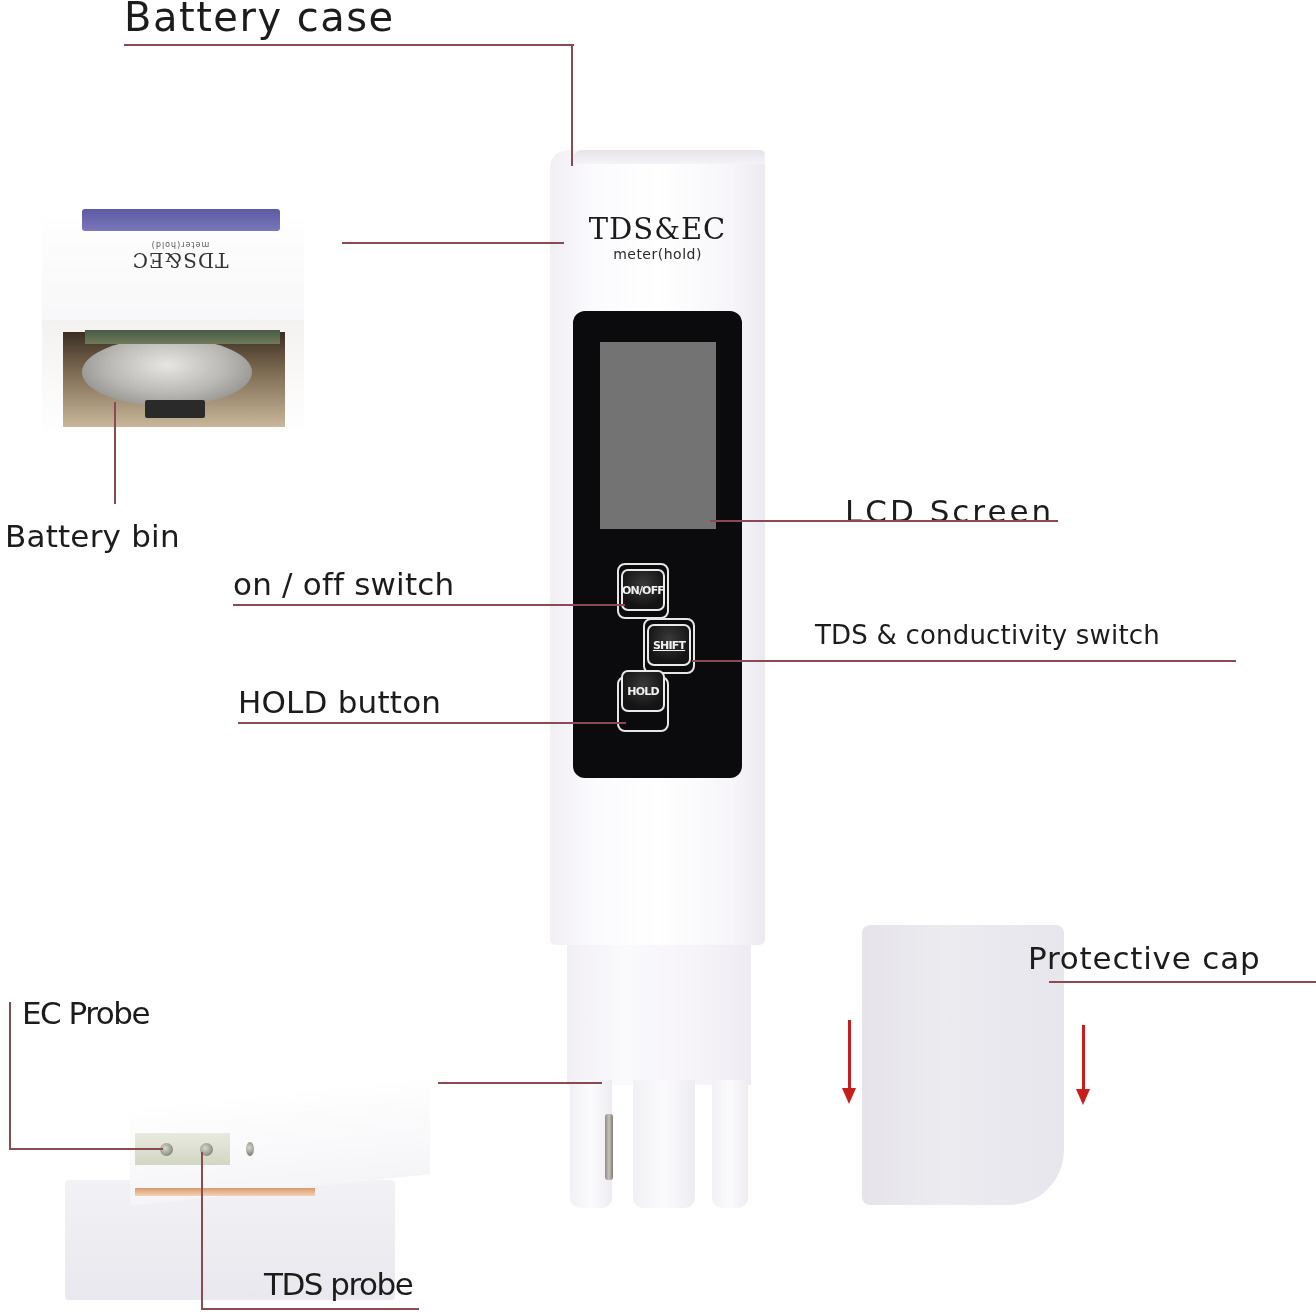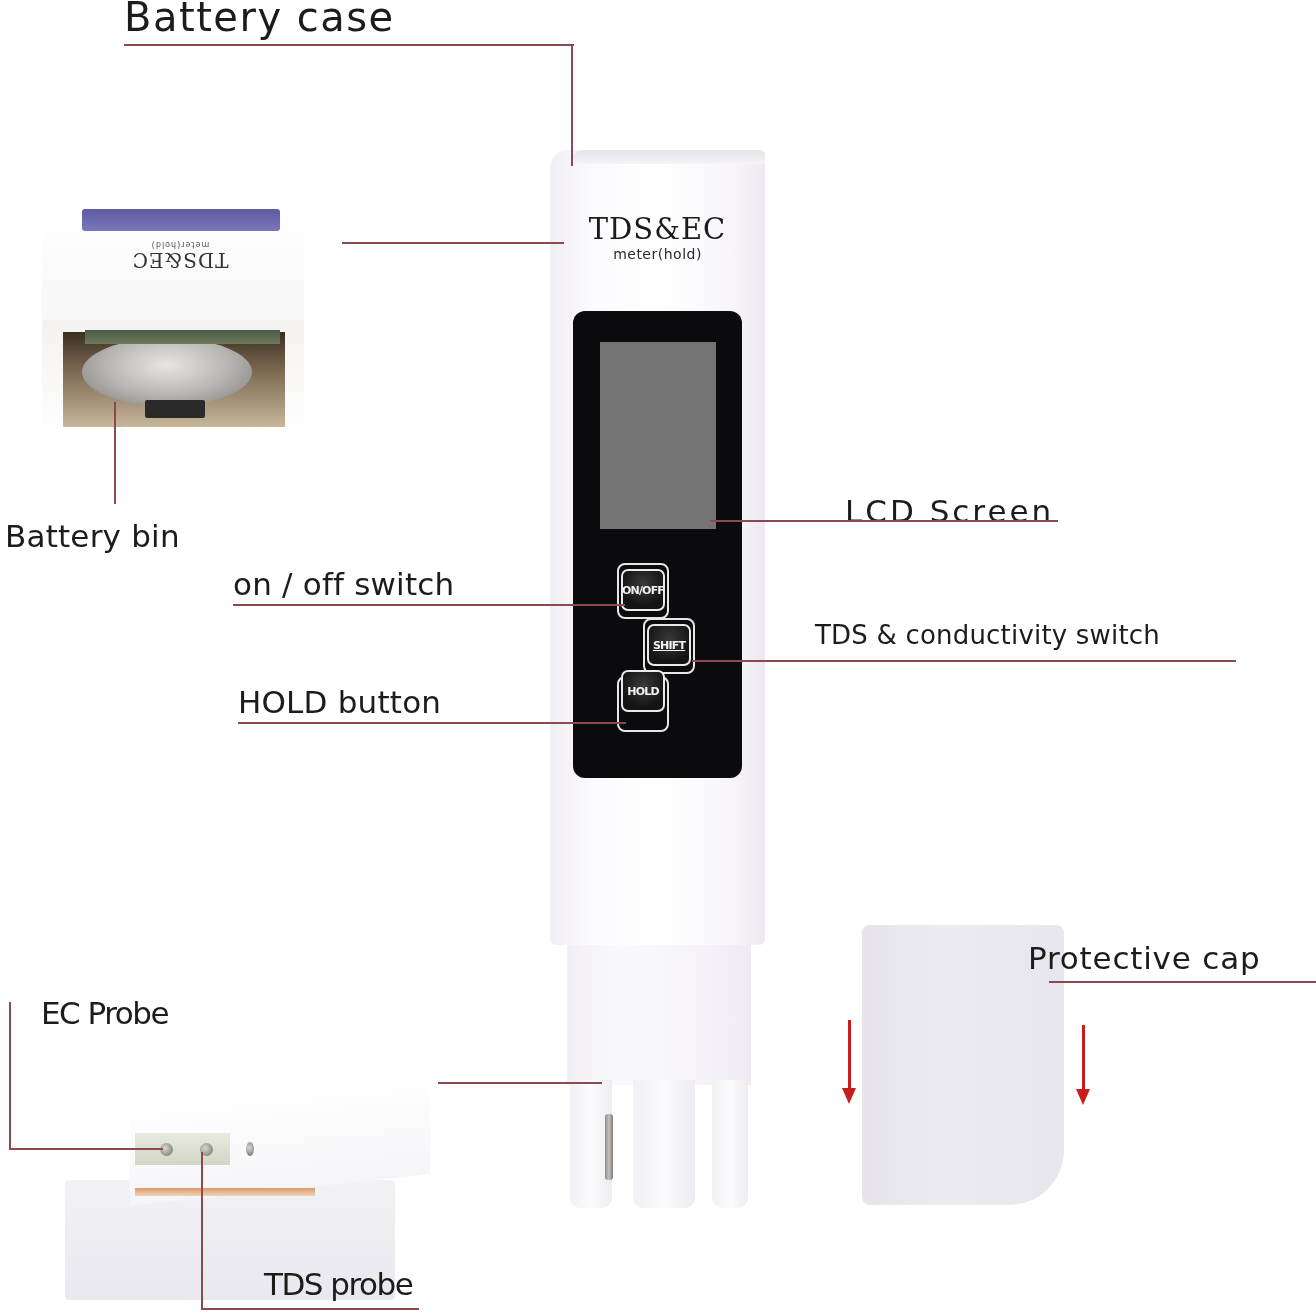--- a/index.html
+++ b/index.html
@@ -213,20 +213,20 @@
 <div class="label" style="left:815px; top:620px; font-size:26px;">TDS &amp; conductivity switch</div>
 <div class="line hline" style="left:692px; top:660px; width:544px;"></div>
 
 <div class="label" style="left:238px; top:684px; font-size:31px;">HOLD button</div>
 <div class="line hline" style="left:238px; top:722px; width:388px;"></div>
 
 <div class="label" style="left:1028px; top:940px; font-size:31px; letter-spacing:0.8px;">Protective cap</div>
 <div class="line hline" style="left:1049px; top:981px; width:267px;"></div>
 
 <div class="line vline" style="left:9px; top:1002px; height:148px;"></div>
-<div class="label" style="left:22px; top:995px; font-size:31px; letter-spacing:-1.5px;margin-left:19px;">EC Probe</div>
+<div class="label" style="left:22px; top:995px; font-size:31px; letter-spacing:-1.5px;">EC Probe</div>
 <div class="line hline" style="left:9px; top:1148px; width:154px;"></div>
 
 <div class="line hline" style="left:438px; top:1082px; width:164px;"></div>
 
 <div class="line vline" style="left:201px; top:1152px; height:158px;"></div>
 <div class="label" style="left:264px; top:1266px; font-size:31px; letter-spacing:-1.5px;">TDS probe</div>
 <div class="line hline" style="left:201px; top:1308px; width:218px;"></div>
 
 </body></html>

